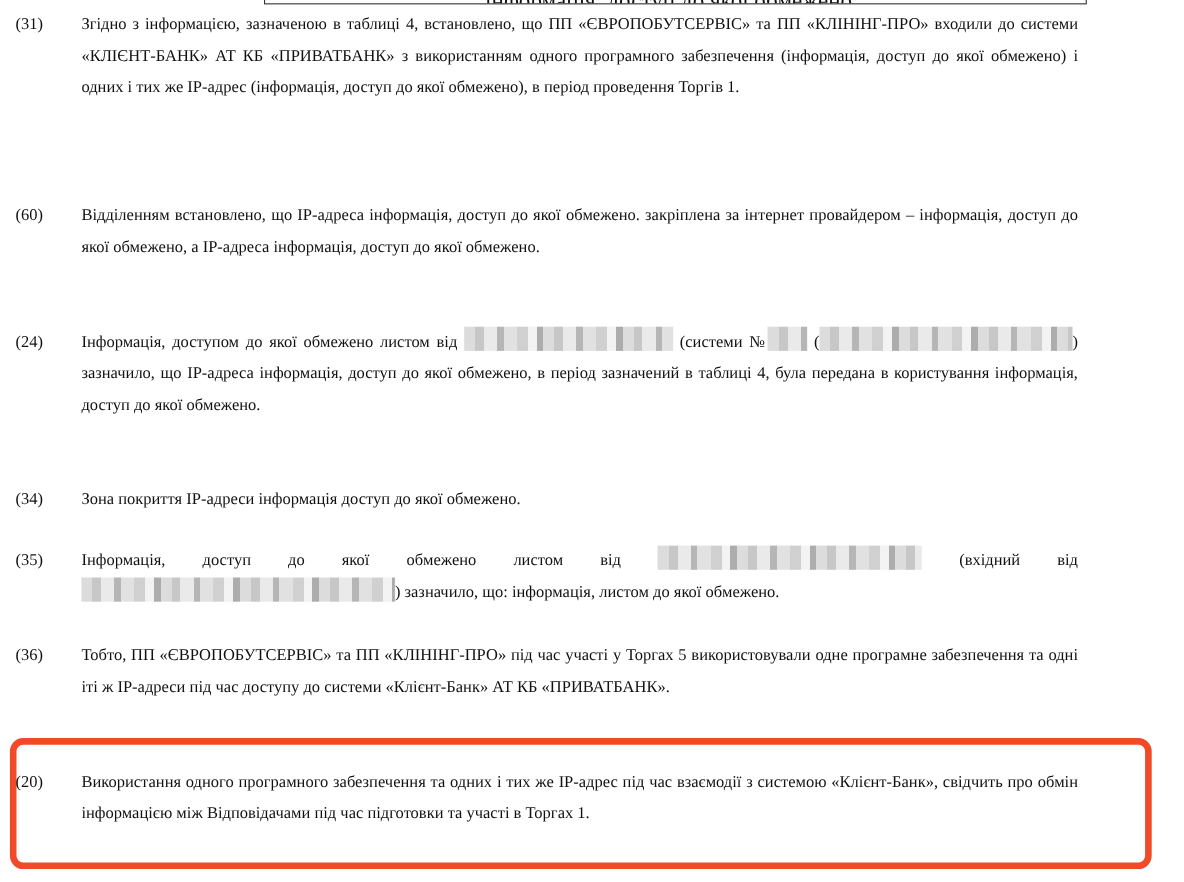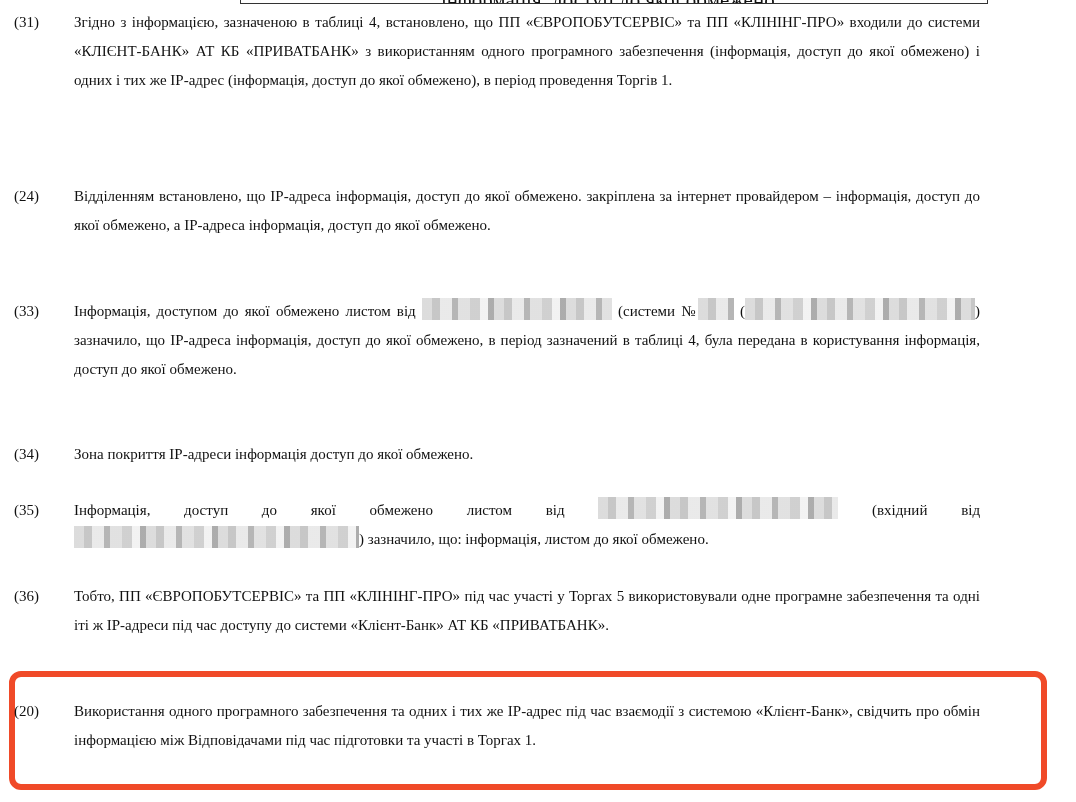--- a/index.html
+++ b/index.html
@@ -78,26 +78,26 @@
 <div class="table-fragment">
   <span>інформація, доступ до якої обмежено</span>
 </div>
 
 <div class="para" style="top:8px;">
   <span class="num">(31)</span>
   <div class="text">Згідно з інформацією, зазначеною в таблиці 4, встановлено, що ПП «ЄВРОПОБУТСЕРВІС» та ПП «КЛІНІНГ-ПРО» входили до системи «КЛІЄНТ-БАНК» АТ КБ «ПРИВАТБАНК» з використанням одного програмного забезпечення (інформація, доступ до якої обмежено) і одних і тих же ІР-адрес (інформація, доступ до якої обмежено), в період проведення Торгів 1.</div>
 </div>
 
 <div class="para" style="top:182px;">
-  <span class="num">(24)</span>
+  <span class="num">(60)</span>
   <div class="text">Відділенням встановлено, що ІР-адреса інформація, доступ до якої обмежено. закріплена за інтернет провайдером – інформація, доступ до якої обмежено, а ІР-адреса інформація, доступ до якої обмежено.</div>
 </div>
 
 <div class="para" style="top:297px;">
-  <span class="num">(33)</span>
+  <span class="num">(24)</span>
   <div class="text">
     <span>Інформація, доступом до якої обмежено листом від</span>
     <span class="redact" style="width:190px;"></span>
     <span>(системи №</span><span class="redact" style="width:36px;"></span>
     <span>(</span><span class="redact" style="width:230px;"></span><span>) зазначило, що ІР-адреса інформація, доступ до якої обмежено, в період зазначений в таблиці 4, була передана в користування інформація, доступ до якої обмежено.</span>
   </div>
 </div>
 
 <div class="para" style="top:440px;">
   <span class="num">(34)</span>

